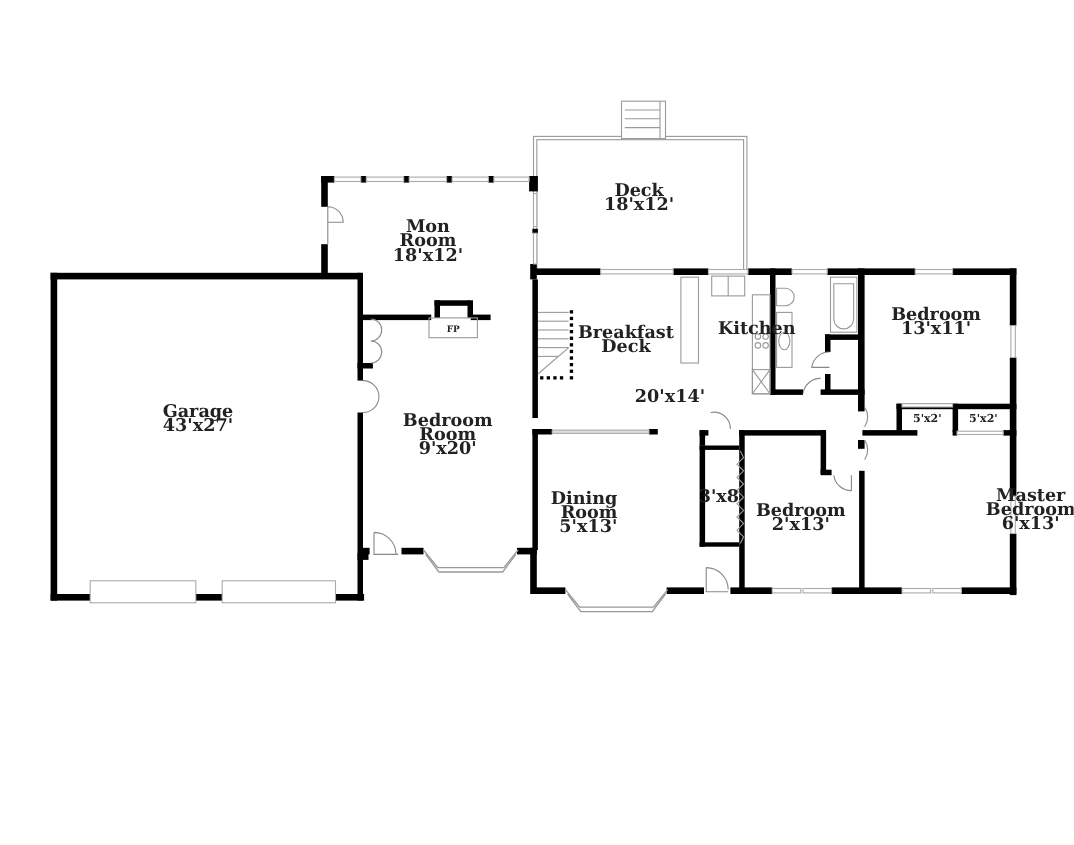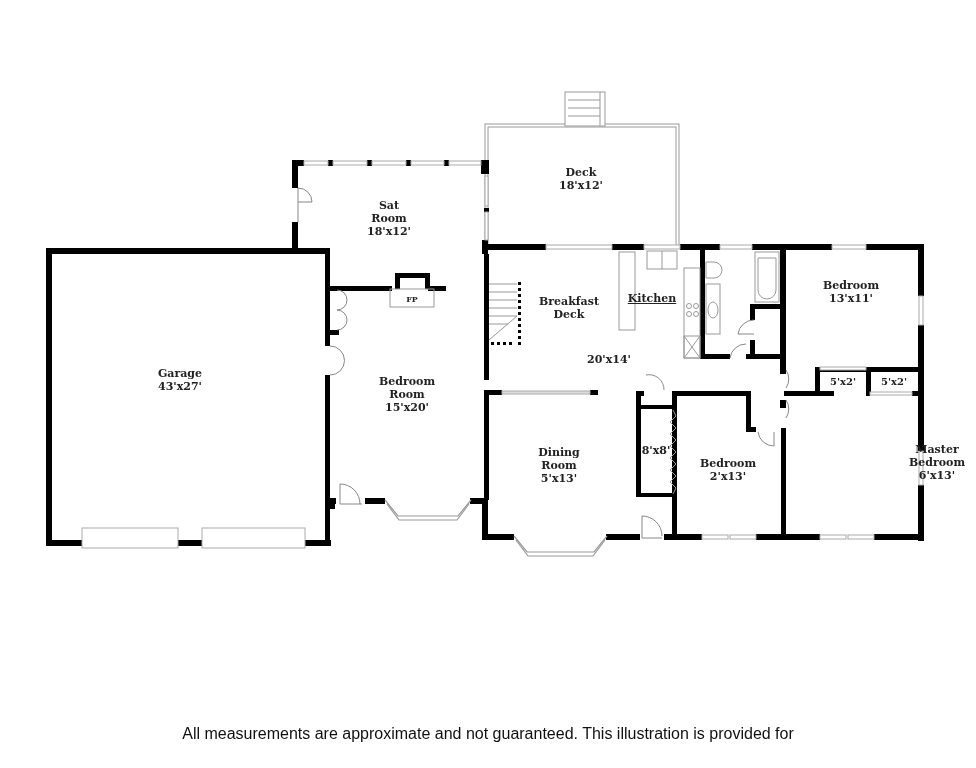--- a/index.html
+++ b/index.html
@@ -2,21 +2,21 @@
 <html><head>
 <meta charset="utf-8">
 <style>
   html, body { margin: 0; padding: 0; background: #ffffff; }
   body { width: 976px; height: 768px; position: relative; overflow: hidden; }
   #plan { position: absolute; left: 0; top: 0; width: 976px; height: 768px; }
   .room-label {
     position: absolute;
     font-family: "DejaVu Serif", "Liberation Serif", serif;
     font-weight: bold;
-    font-size: 11px;
+    font-size: 16px;
     line-height: 13px;
     color: #222;
     text-align: center;
     transform: translateX(-50%);
     white-space: nowrap;
   }
   .room-label span { display: block; }
   .small-label { font-size: 10px; }
   .fp-label { font-size: 8px; }
   .disclaimer {
@@ -231,69 +231,68 @@
   <rect x="390" y="289" width="44" height="18" fill="none" stroke="#999" stroke-width="1"></rect>
 
   <polyline fill="none" stroke="#999" stroke-width="1" points="673,410 676,416 670,422 676,428 670,434 676,440 670,446 676,452 670,458 676,464 670,470 676,476 670,482 676,488 673,494"></polyline>
 </svg>
 
 <div class="room-label" style="left:581px;top:166px;">
   <span>Deck</span>
   <span>18'x12'</span>
 </div>
 <div class="room-label" style="left:389px;top:199px;">
-  <span>Sat</span>
+  <span>Mon</span>
   <span>Room</span>
   <span>18'x12'</span>
 </div>
 <div class="room-label" style="left:180px;top:367px;">
   <span>Garage</span>
   <span>43'x27'</span>
 </div>
 <div class="room-label" style="left:407px;top:375px;">
   <span>Bedroom</span>
   <span>Room</span>
-  <span>15'x20'</span>
+  <span>9'x20'</span>
 </div>
 <div class="room-label fp-label" style="left:412px;top:293px;">
   <span>FP</span>
 </div>
 <div class="room-label" style="left:569px;top:295px;">
   <span>Breakfast</span>
   <span>Deck</span>
 </div>
-<div class="room-label" style="left:652px;top:292px;text-decoration:underline;">
+<div class="room-label" style="left:688px;top:292px;">
   <span>Kitchen</span>
 </div>
 <div class="room-label" style="left:609px;top:353px;">
   <span>20'x14'</span>
 </div>
 <div class="room-label" style="left:851px;top:279px;">
   <span>Bedroom</span>
   <span>13'x11'</span>
 </div>
 <div class="room-label small-label" style="left:843px;top:375px;">
   <span>5'x2'</span>
 </div>
 <div class="room-label small-label" style="left:894px;top:375px;">
   <span>5'x2'</span>
 </div>
-<div class="room-label" style="left:559px;top:446px;">
+<div class="room-label" style="left:531px;top:446px;text-align:right;">
   <span>Dining</span>
   <span>Room</span>
   <span>5'x13'</span>
 </div>
 <div class="room-label" style="left:656px;top:444px;">
-  <span>8'x8'</span>
+  <span>3'x8'</span>
 </div>
 <div class="room-label" style="left:728px;top:457px;">
   <span>Bedroom</span>
   <span>2'x13'</span>
 </div>
 <div class="room-label" style="left:902px;top:443px;margin-left:35px;">
   <span>Master</span>
   <span>Bedroom</span>
   <span>6'x13'</span>
 </div>
 
 <div class="disclaimer">
-  <span>All measurements are approximate and not guaranteed. This illustration is provided for</span>
 </div>
 
 </body></html>

